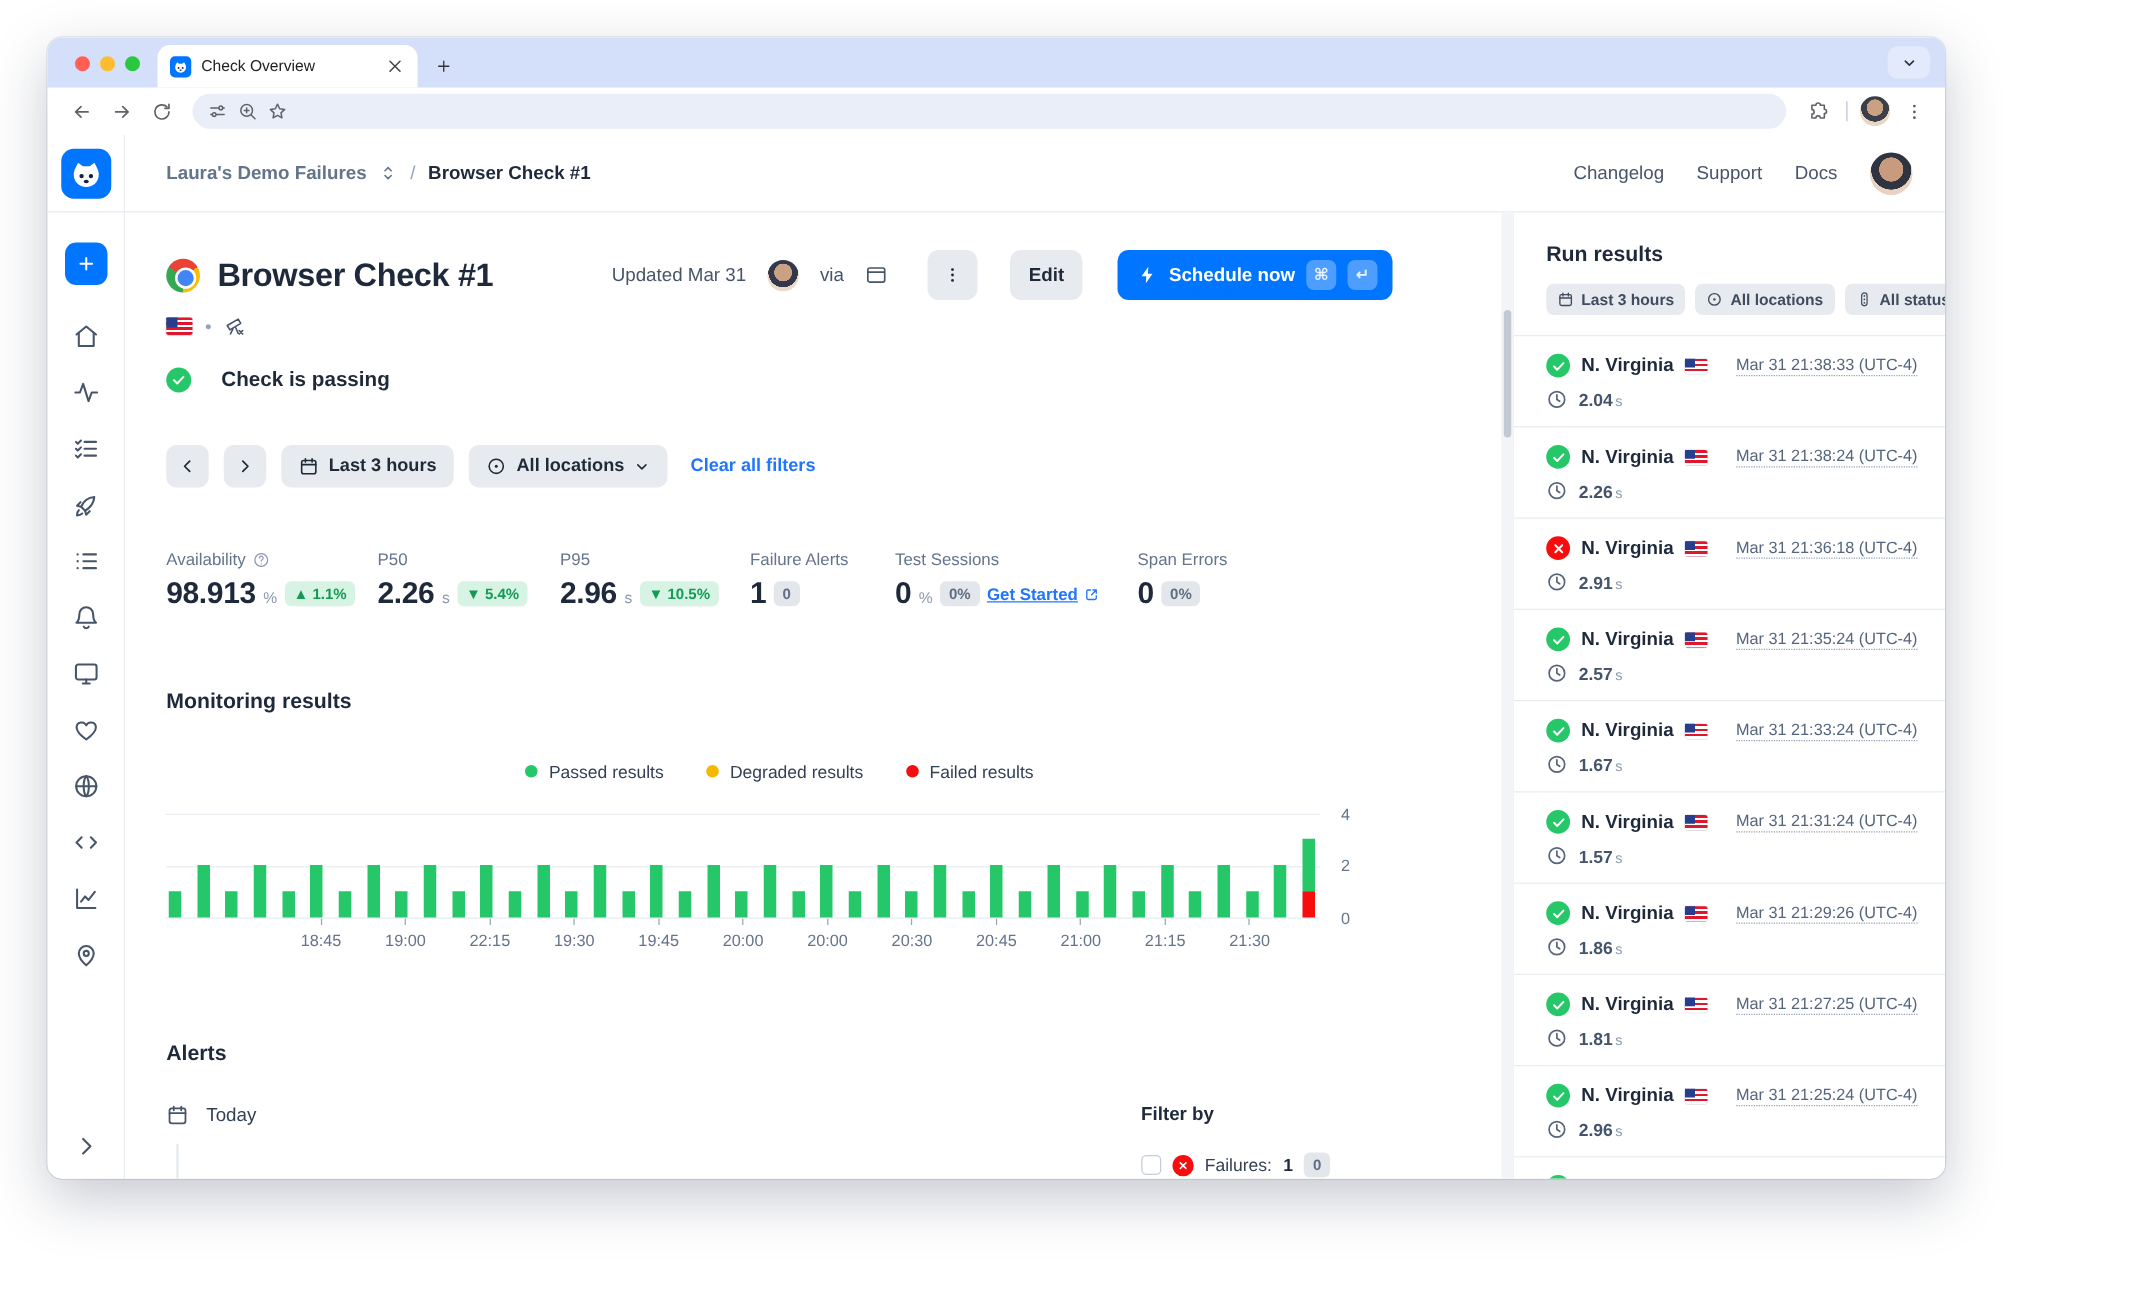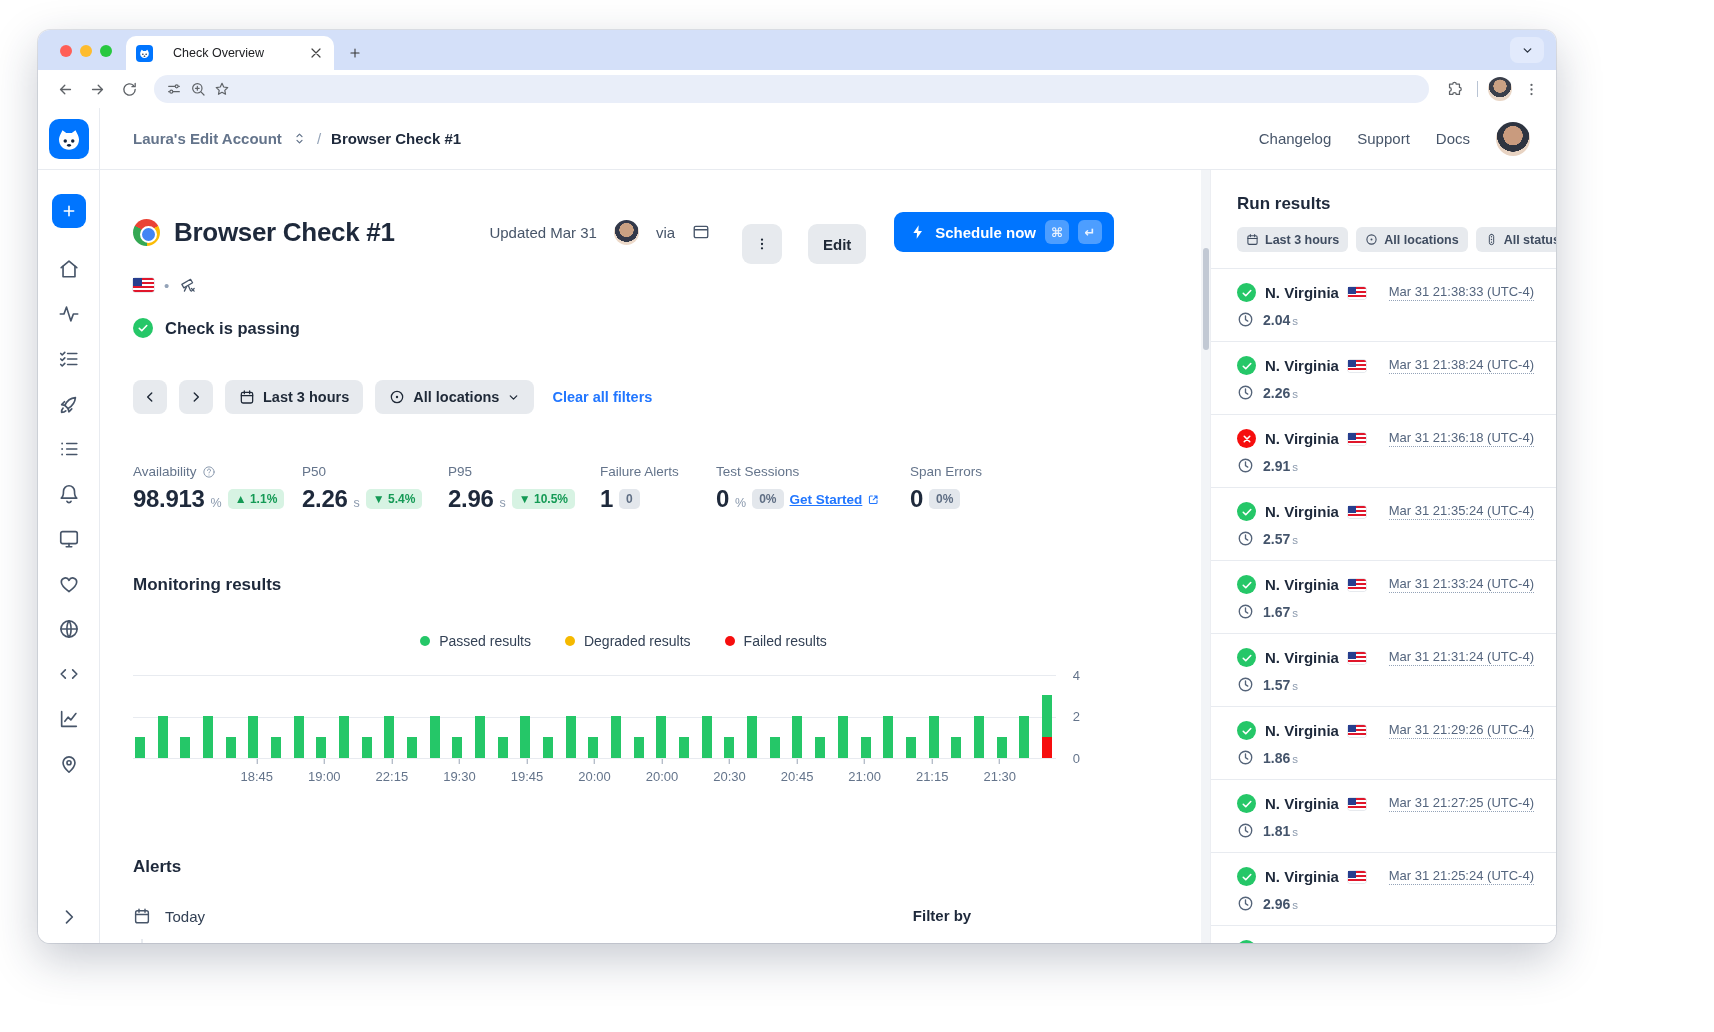--- a/index.html
+++ b/index.html
@@ -10,21 +10,21 @@
   .window { position:absolute; left:38px; top:30px; width:1518px; height:913px;
     border-radius:12px; background:#fff; overflow:hidden;
     box-shadow:0 0 0 1px rgba(40,60,90,.12), 0 16px 45px rgba(30,45,70,.25); }
 
   
   .tabstrip { height:40px; background:#d4e0f9; display:flex; align-items:flex-end; position:relative; }
   .traffic { display:flex; gap:8px; padding:0 14px 13px 22px; }
   .tl { width:12px; height:12px; border-radius:50%; }
   .tl.red{background:#ff5f57}.tl.yel{background:#febc2e}.tl.grn{background:#28c840}
   .tab { width:208px; height:34px; background:#fff; border-radius:10px 10px 0 0;
-    display:flex; align-items:center; gap:20px; padding:0 10px; }
+    display:flex; align-items:center; gap:8px; padding:0 10px; }
   .tab-title { font-size:12.5px; color:#202124; flex:1; white-space:nowrap; overflow:hidden; }
   .favicon { width:17px; height:17px; background:#0075ff; border-radius:4px; display:flex; align-items:center; justify-content:center; }
   .favicon svg{width:13px;height:13px}
   .tabclose { width:16px;height:16px;color:#444; }
   .newtab { width:26px;height:26px; margin:0 0 4px 8px; color:#333; display:flex;align-items:center;justify-content:center;}
   .newtab svg{width:14px;height:14px}
   .strip-chev { position:absolute; right:12px; top:7px; width:34px;height:26px; background:#e2eafc;
     border-radius:8px; display:flex; align-items:center; justify-content:center; color:#2b3442;}
   .strip-chev svg{width:13px;height:13px}
 
@@ -76,36 +76,36 @@
   .chrome-ic { width:27px;height:27px;border-radius:50%; position:relative; flex:none;
     background:conic-gradient(from -60deg, #ea4335 0 120deg, #fbbc05 0 240deg, #34a853 0 360deg); }
   .chrome-ic::after{ content:""; position:absolute; left:7px; top:7px; width:13px; height:13px;
     border-radius:50%; background:#4285f4; border:2.5px solid #fff; }
   h1.check-title { font-size:26px; color:#1e293b; letter-spacing:-.3px; }
   .meta-right { margin-left:auto; display:flex; align-items:center; gap:17px; color:#475569; font-size:15px; }
   .meta-avatar { width:25px;height:25px;border-radius:50%;
     background:radial-gradient(circle at 50% 40%, #caa183 0 36%, #33394a 37% 60%, #ecd9c9 61%); }
   .mini-ic { width:18px;height:18px;color:#475569; }
   .kebab-btn,.edit-btn { height:40px; background:#e7eaee; border-radius:9px; border:none;
-    display:flex;align-items:center;justify-content:center;margin-top:24px; }
+    display:flex;align-items:center;justify-content:center; }
   .kebab-btn { width:40px; margin-left:18px; color:#1f2937; }
   .edit-btn { width:58px; margin-left:12px; font-size:15px; font-weight:bold; color:#1f2937;
     font-family:inherit; }
   .schedule-btn { height:40px; margin-left:14px; background:#0075ff; color:#fff; border:none; border-radius:9px;
     display:flex; align-items:center; gap:9px; padding:0 12px 0 16px; font-size:15px; font-weight:bold; font-family:inherit; }
   .schedule-btn .bolt{width:16px;height:16px}
   .kbd { width:24px;height:24px; border-radius:6px; background:rgba(255,255,255,.3); color:#eaf3ff;
     display:flex;align-items:center;justify-content:center; font-size:13px; }
 
   .meta-row { margin-top:12px; display:flex; align-items:center; gap:10px; color:#475569; }
   .flag { width:21px; height:14px; border-radius:2px; position:relative; flex:none;
     background:repeating-linear-gradient(#e0162b 0 2px, #fff 2px 4px); box-shadow:0 0 0 .5px #d0d5dd; }
   .flag::after { content:""; position:absolute; left:0; top:0; width:9px; height:8px; background:#273e8e; }
   .dot-sep { color:#94a3b8; font-size:15px; }
-  .passing-row { margin-top:24px; display:flex; align-items:center; gap:12px; }
+  .passing-row { margin-top:24px; display:flex; align-items:center; gap:24px; }
   .status-circle { width:20px;height:20px;border-radius:50%; display:flex;align-items:center;justify-content:center; color:#fff; flex:none;}
   .status-circle svg{width:12px;height:12px}
   .st-pass { background:#25c768; }
   .st-fail { background:#f60e0e; }
   .passing-text { font-size:16.5px; font-weight:bold; color:#1e293b; }
 
   .filter-row { margin-top:42px; display:flex; align-items:center; gap:12px; }
   .pager { width:34px;height:34px;border-radius:8px;background:#e7eaee;border:none;color:#1f2937;
     display:flex;align-items:center;justify-content:center; }
   .pager svg{width:14px;height:14px}
@@ -288,21 +288,21 @@
         <div class="logo">
             <svg viewBox="0 0 24 24">
               <path fill="#fff" d="M5 8.5 6.8 5l3 2.2h4.4l3-2.2L19 8.5c.6 1.2 1 2.6 1 4 0 4.7-3.6 8-8 8s-8-3.3-8-8c0-1.4.4-2.8 1-4z"></path>
               <circle cx="9" cy="13.5" r="1.4" fill="#12233f"></circle>
               <circle cx="15" cy="13.5" r="1.4" fill="#12233f"></circle>
               <ellipse cx="12" cy="17" rx="1.6" ry="1.1" fill="#12233f"></ellipse>
             </svg>
           </div>
       </div>
       <div class="crumbs">
-        <span class="crumb-acct">Laura's Edit Account</span>
+        <span class="crumb-acct">Laura's Demo Failures</span>
         <span class="crumb-updown">
             <svg viewBox="0 0 24 24" fill="none" stroke="currentColor" stroke-width="2" stroke-linecap="round" stroke-linejoin="round">
               <path d="M8 9l4-4 4 4M8 15l4 4 4-4"></path>
             </svg>
           </span>
         <span class="crumb-sep">/</span>
         <span class="crumb-page">Browser Check #1</span>
       </div>
       <div class="hspacer"></div>
       <nav class="topnav" id="top-nav">

